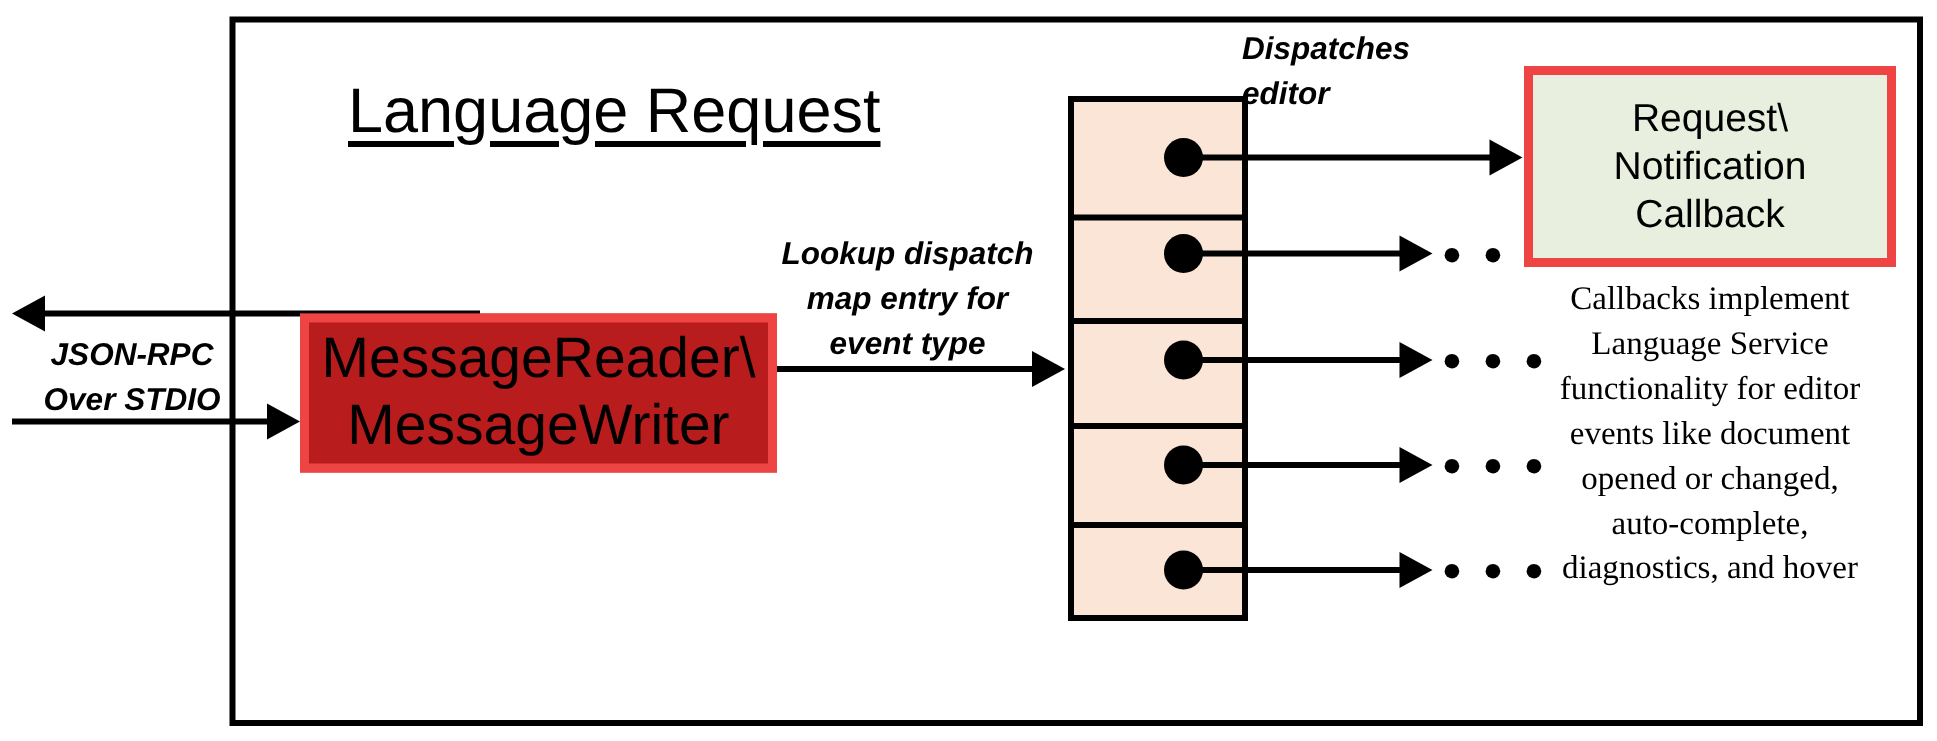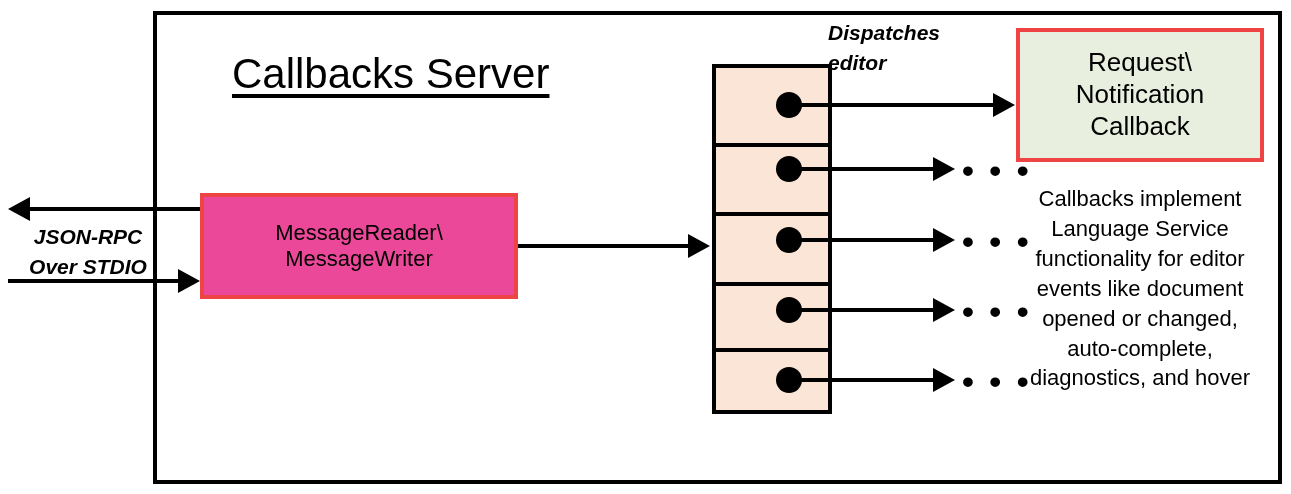--- a/index.html
+++ b/index.html
@@ -79,54 +79,56 @@
     line-height: 1.15;
     text-decoration: underline;
     text-underline-offset: 6px;
     text-decoration-thickness: 4px;
     white-space: nowrap;
   }
 
   
   .node-box {
     position: absolute;
-    border: 4px solid #ef4444;
+    border: 6px solid #ef4444;
     box-sizing: border-box;
     display: flex;
     flex-direction: column;
     align-items: center;
     justify-content: center;
     text-align: center;
+    margin-top: 16px;
   }
   #message-box {
     left: 200px;
     top: 193px;
     width: 318px;
     height: 106px;
-    background: #ec4899;
-    font-size: 22px;
+    background: #b91c1c;
+    font-size: 38px;
     line-height: 1.18;
   }
   #callback-box {
     left: 1016px;
     top: 28px;
     width: 248px;
     height: 134px;
     background: #e8efdf;
     font-size: 26px;
     line-height: 1.22;
   }
 
   
   .caption {
     position: absolute;
     text-align: center;
     font-size: 21px;
     line-height: 1.33;
     white-space: pre-line;
+    font-family: Liberation Serif, serif;
   }
   #message-caption {
     left: 175px;
     top: 306px;
     width: 370px;
   }
   #dispatch-caption {
     left: 640px;
     top: 420px;
     width: 262px;
@@ -187,38 +189,41 @@
     background: #000000;
   }
 </style>
 </head>
 <body>
 
 <div id="canvas">
 
   <div id="server-frame"></div>
 
-  <div id="server-title">Callbacks Server</div>
+  <div id="server-title">Language Request</div>
 
   <div class="line-h" style="left:30px; top:207px; width:290px;"></div>
   <div class="arrow-left" style="left:8px; top:197px;"></div>
 
   <div class="line-h" style="left:8px; top:279px; width:175px;"></div>
   <div class="arrow-right" style="left:178px; top:269px;"></div>
 
   <div id="jsonrpc-label" class="edge-label">JSON-RPC
 Over STDIO</div>
 
   <div id="message-box" class="node-box">
     <span style="white-space:pre-line;">MessageReader\
 MessageWriter</span>
   </div>
 
   <div class="line-h" style="left:518px; top:244px; width:172px;"></div>
   <div class="arrow-right" style="left:688px; top:234px;"></div>
+  <div id="lookup-label" class="edge-label">Lookup dispatch
+map entry for
+event type</div>
 
   <div id="dispatch-map"></div>
 
   <div class="map-divider" style="top:143px;"></div>
   <div class="map-divider" style="top:212px;"></div>
   <div class="map-divider" style="top:282px;"></div>
   <div class="map-divider" style="top:348px;"></div>
 
   <div class="dot" style="left:776px; top:92px;"></div>
   <div class="line-h" style="left:795px; top:103px; width:200px;"></div>

